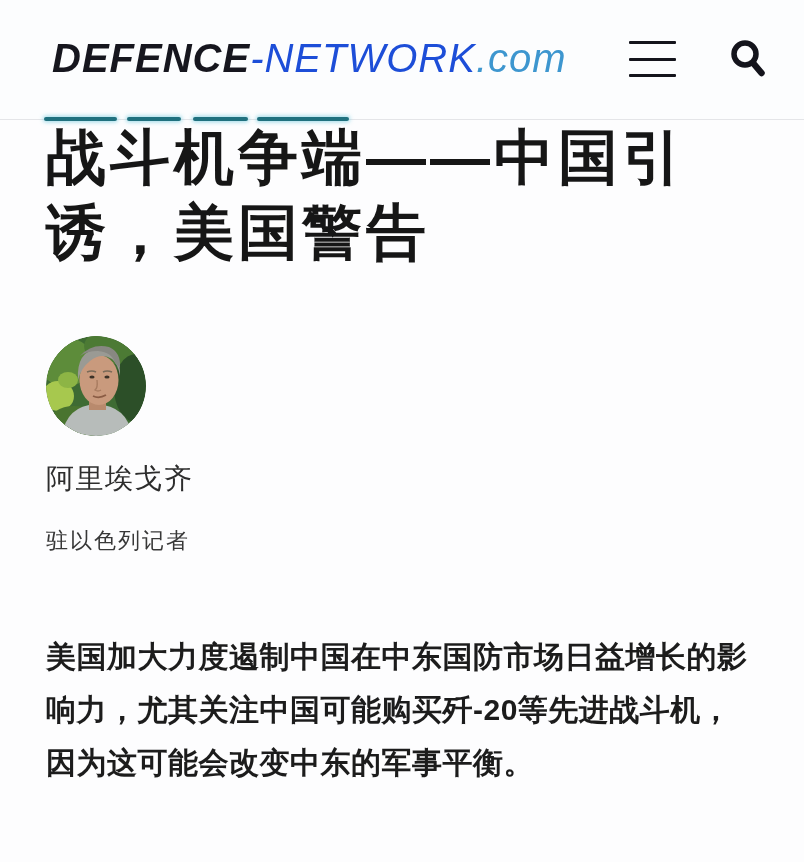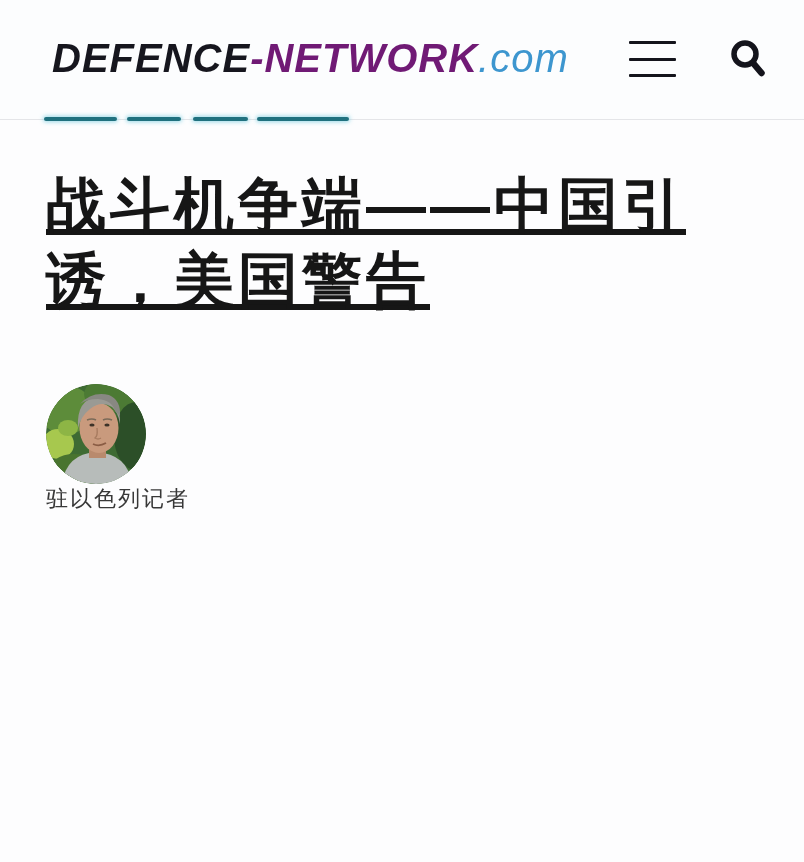--- a/index.html
+++ b/index.html
@@ -35,21 +35,21 @@
     position: absolute;
     left: 52px; top: 36px;
     font-size: 40px;
     font-style: italic;
     letter-spacing: 1px;
     white-space: nowrap;
     cursor: pointer;
     line-height: 1.1;
   }
   .logo .lg-bold   { font-weight: 800; color: #16161e; text-align: center; }
-  .logo .lg-light  { font-weight: 700; color: #701a75; }
+  .logo .lg-light  { font-weight: 400; color: #1d4ed8; }
   .logo .lg-com    { font-weight: 300; color: #3d96cf; margin-top: 48px; }
 
   .header-icons {
     position: absolute;
     right: 36px; top: 38px;
     display: flex;
     align-items: center;
     gap: 52px;
   }
   .hamburger {
@@ -75,49 +75,48 @@
   }
   .dash.d1 { left: 44px;  width: 73px; }
   .dash.d2 { left: 127px; width: 54px; }
   .dash.d3 { left: 193px; width: 55px; }
   .dash.d4 { left: 257px; width: 92px; }
 
   
   .article { padding: 0 0 0 46px; }
 
   .article-title {
-    margin-top: 48px;
     width: 700px;
     font-size: 60px;
     line-height: 75px;
     font-weight: 900;
     letter-spacing: 4px;
     color: #161616;
     word-break: break-all;
-    text-decoration: underline;
   }
 
   .author-block { margin-top: 66px; }
   .avatar {
     width: 100px; height: 100px;
     border-radius: 50%;
     overflow: hidden;
     display: block;
     cursor: pointer;
   }
   .author-name {
     margin-top: 24px;
     font-size: 28px;
     font-weight: 400;
     letter-spacing: 1.5px;
     color: #2d2d2d;
     cursor: pointer;
     display: inline-block;
   }
   .author-role {
+    margin-top: 28px;
     font-size: 22px;
     font-weight: 400;
     letter-spacing: 2px;
     color: #383838;
   }
 
   .article-body {
     margin-top: 74px;
     width: 712px;
     font-size: 30px;
@@ -189,17 +188,21 @@
           <ellipse cx="46" cy="41" rx="2.6" ry="1.6" fill="#3c3228"></ellipse>
           <ellipse cx="61" cy="41" rx="2.6" ry="1.6" fill="#3c3228"></ellipse>
           <path d="M41 36 Q46 34 50 36" stroke="#7a6a58" stroke-width="1.6" fill="none"></path>
           <path d="M57 36 Q61 34 66 36" stroke="#7a6a58" stroke-width="1.6" fill="none"></path>
           <path d="M51 44 Q52 52 49 54 Q52 56 55 54" stroke="#a87c60" stroke-width="1.4" fill="none"></path>
           <path d="M47 60 Q53 63 60 59" stroke="#8a5c44" stroke-width="1.8" fill="none"></path>
         </g>
       </svg>
     </span>
 
+    <div>
+      <span class="author-name">阿里埃戈齐</span>
+    </div>
     <div class="author-role">驻以色列记者</div>
   </div>
 
+  <p class="article-body">美国加大力度遏制中国在中东国防市场日益增长的影响力，尤其关注中国可能购买歼-20等先进战斗机，因为这可能会改变中东的军事平衡。</p>
 
 </main>
 
 </body></html>

